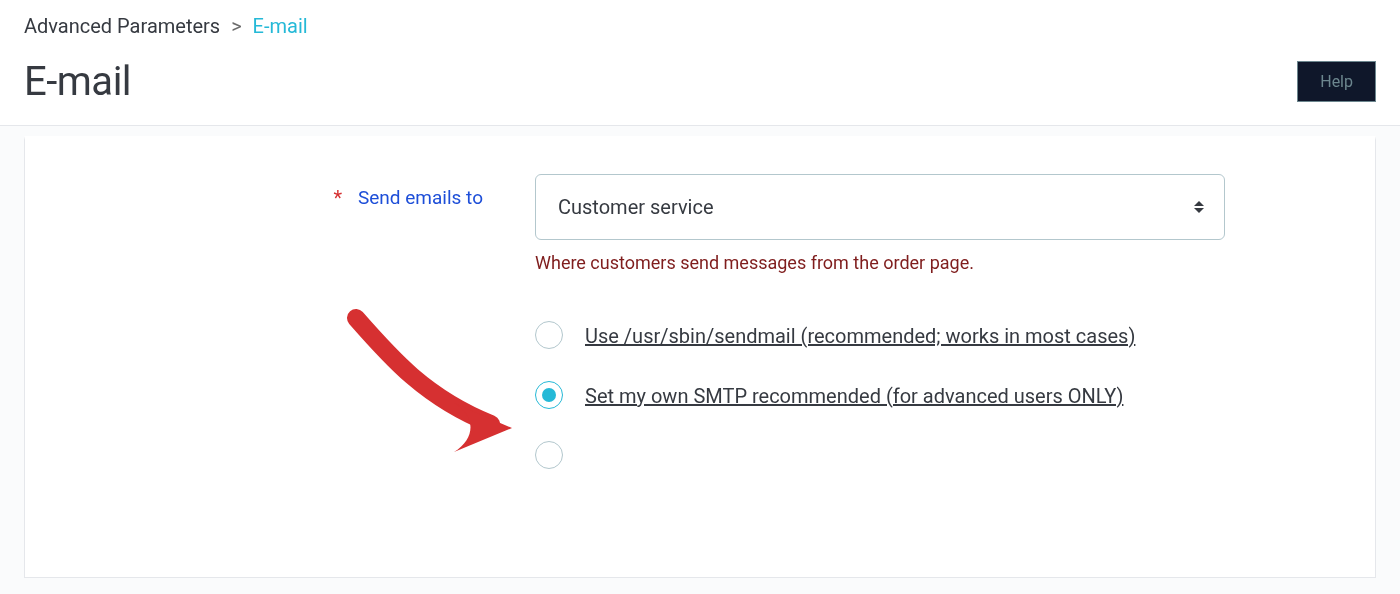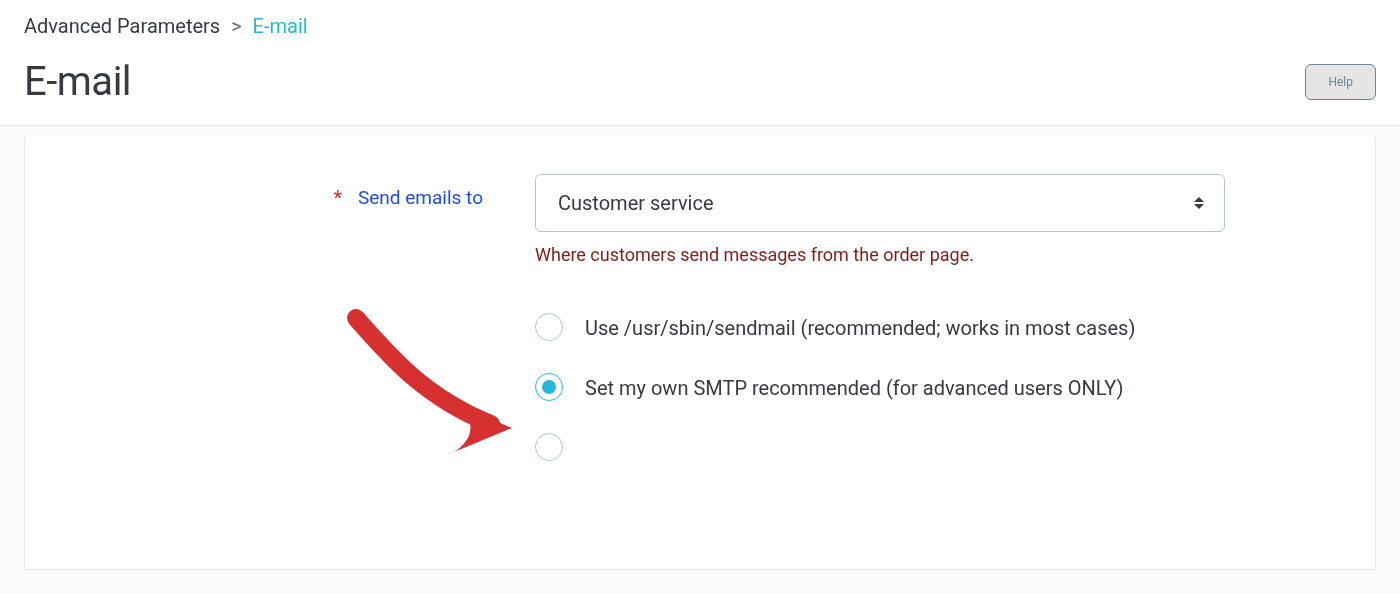--- a/index.html
+++ b/index.html
@@ -38,25 +38,25 @@
       justify-content: space-between;
     }
     .page-title {
       font-size: 40px;
       font-weight: 400;
       color: #363a41;
       letter-spacing: -0.5px;
     }
     .help-btn {
       border: 1px solid #6c868e;
-      border-radius: 6px;
+      border-radius: 0;
       padding: 10px 22px;
-      font-size: 12px;
+      font-size: 16px;
       color: #6c868e;
-      background: #e5e5e5;
+      background: #0f172a;
       cursor: pointer;
       font-family: inherit;
     }
     .canvas {
       background: #fafbfc;
       padding: 10px 24px 40px 24px;
       position: relative;
     }
     .panel {
       background: #fff;
@@ -91,21 +91,21 @@
     }
     .field-col {
       flex: 1;
       max-width: 690px;
     }
     .select-wrap {
       position: relative;
       border: 1px solid #b3c7cd;
       border-radius: 6px;
       background: #fff;
-      height: 58px;
+      height: 66px;
       display: flex;
       align-items: center;
       padding: 0 48px 0 22px;
       cursor: pointer;
     }
     .select-value {
       font-size: 20px;
       color: #363a41;
     }
     .select-caret {
@@ -133,20 +133,21 @@
       border-top: 5px solid #363a41;
     }
     .hint {
       margin-top: 12px;
       font-size: 18px;
       color: #7f1d1d;
     }
     .radio-group {
       flex: 1;
       max-width: 700px;
+      text-decoration: underline;
     }
     .radio-item {
       display: flex;
       align-items: flex-start;
       gap: 22px;
       margin-bottom: 30px;
       cursor: pointer;
     }
     .radio-circle {
       width: 28px;

